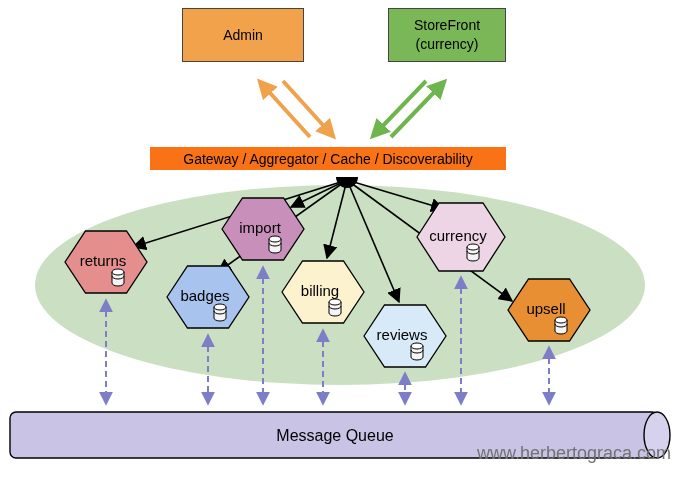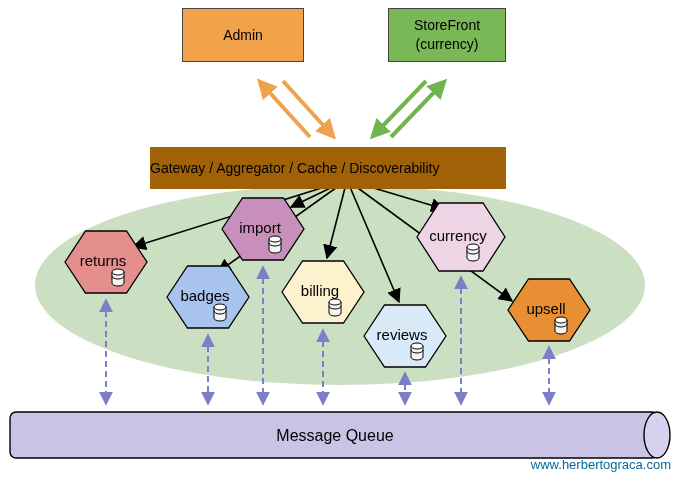--- a/index.html
+++ b/index.html
@@ -9,26 +9,26 @@
   }
   svg.layer { position:absolute; left:0; top:0; }
   .box {
     position:absolute; border:1px solid #444; box-sizing:border-box;
     display:flex; flex-direction:column; align-items:center; justify-content:center;
     font-size:14px; line-height:1.35; text-align:right; color:#000;
   }
   .admin-box { left:182px; top:8px; width:122px; height:54px; background:#F2A24B; }
   .storefront-box { left:388px; top:8px; width:118px; height:54px; background:#79B757; }
   .gateway-bar {
-    position:absolute; left:150px; top:147px; width:356px; height:42px;
-    background:#a16207; display:flex; align-items:center; justify-content:flex-start;
+    position:absolute; left:150px; top:147px; width:356px; height:23px;
+    background:#f97316; display:flex; align-items:center; justify-content:center;
     font-size:14px; color:#000;
   }
   .watermark {
-    position:absolute; right:10px; top:457px; font-size:13px; color:#0369a1;
+    position:absolute; right:10px; top:443px; font-size:18px; color:#737373;
   }
   text {
     font-family:"Liberation Sans", sans-serif; font-size:15px; fill:#000;
   }
   .queue-label { font-size:16px; }
 </style>
 </head>
 <body>
 
 <div class="stage">

